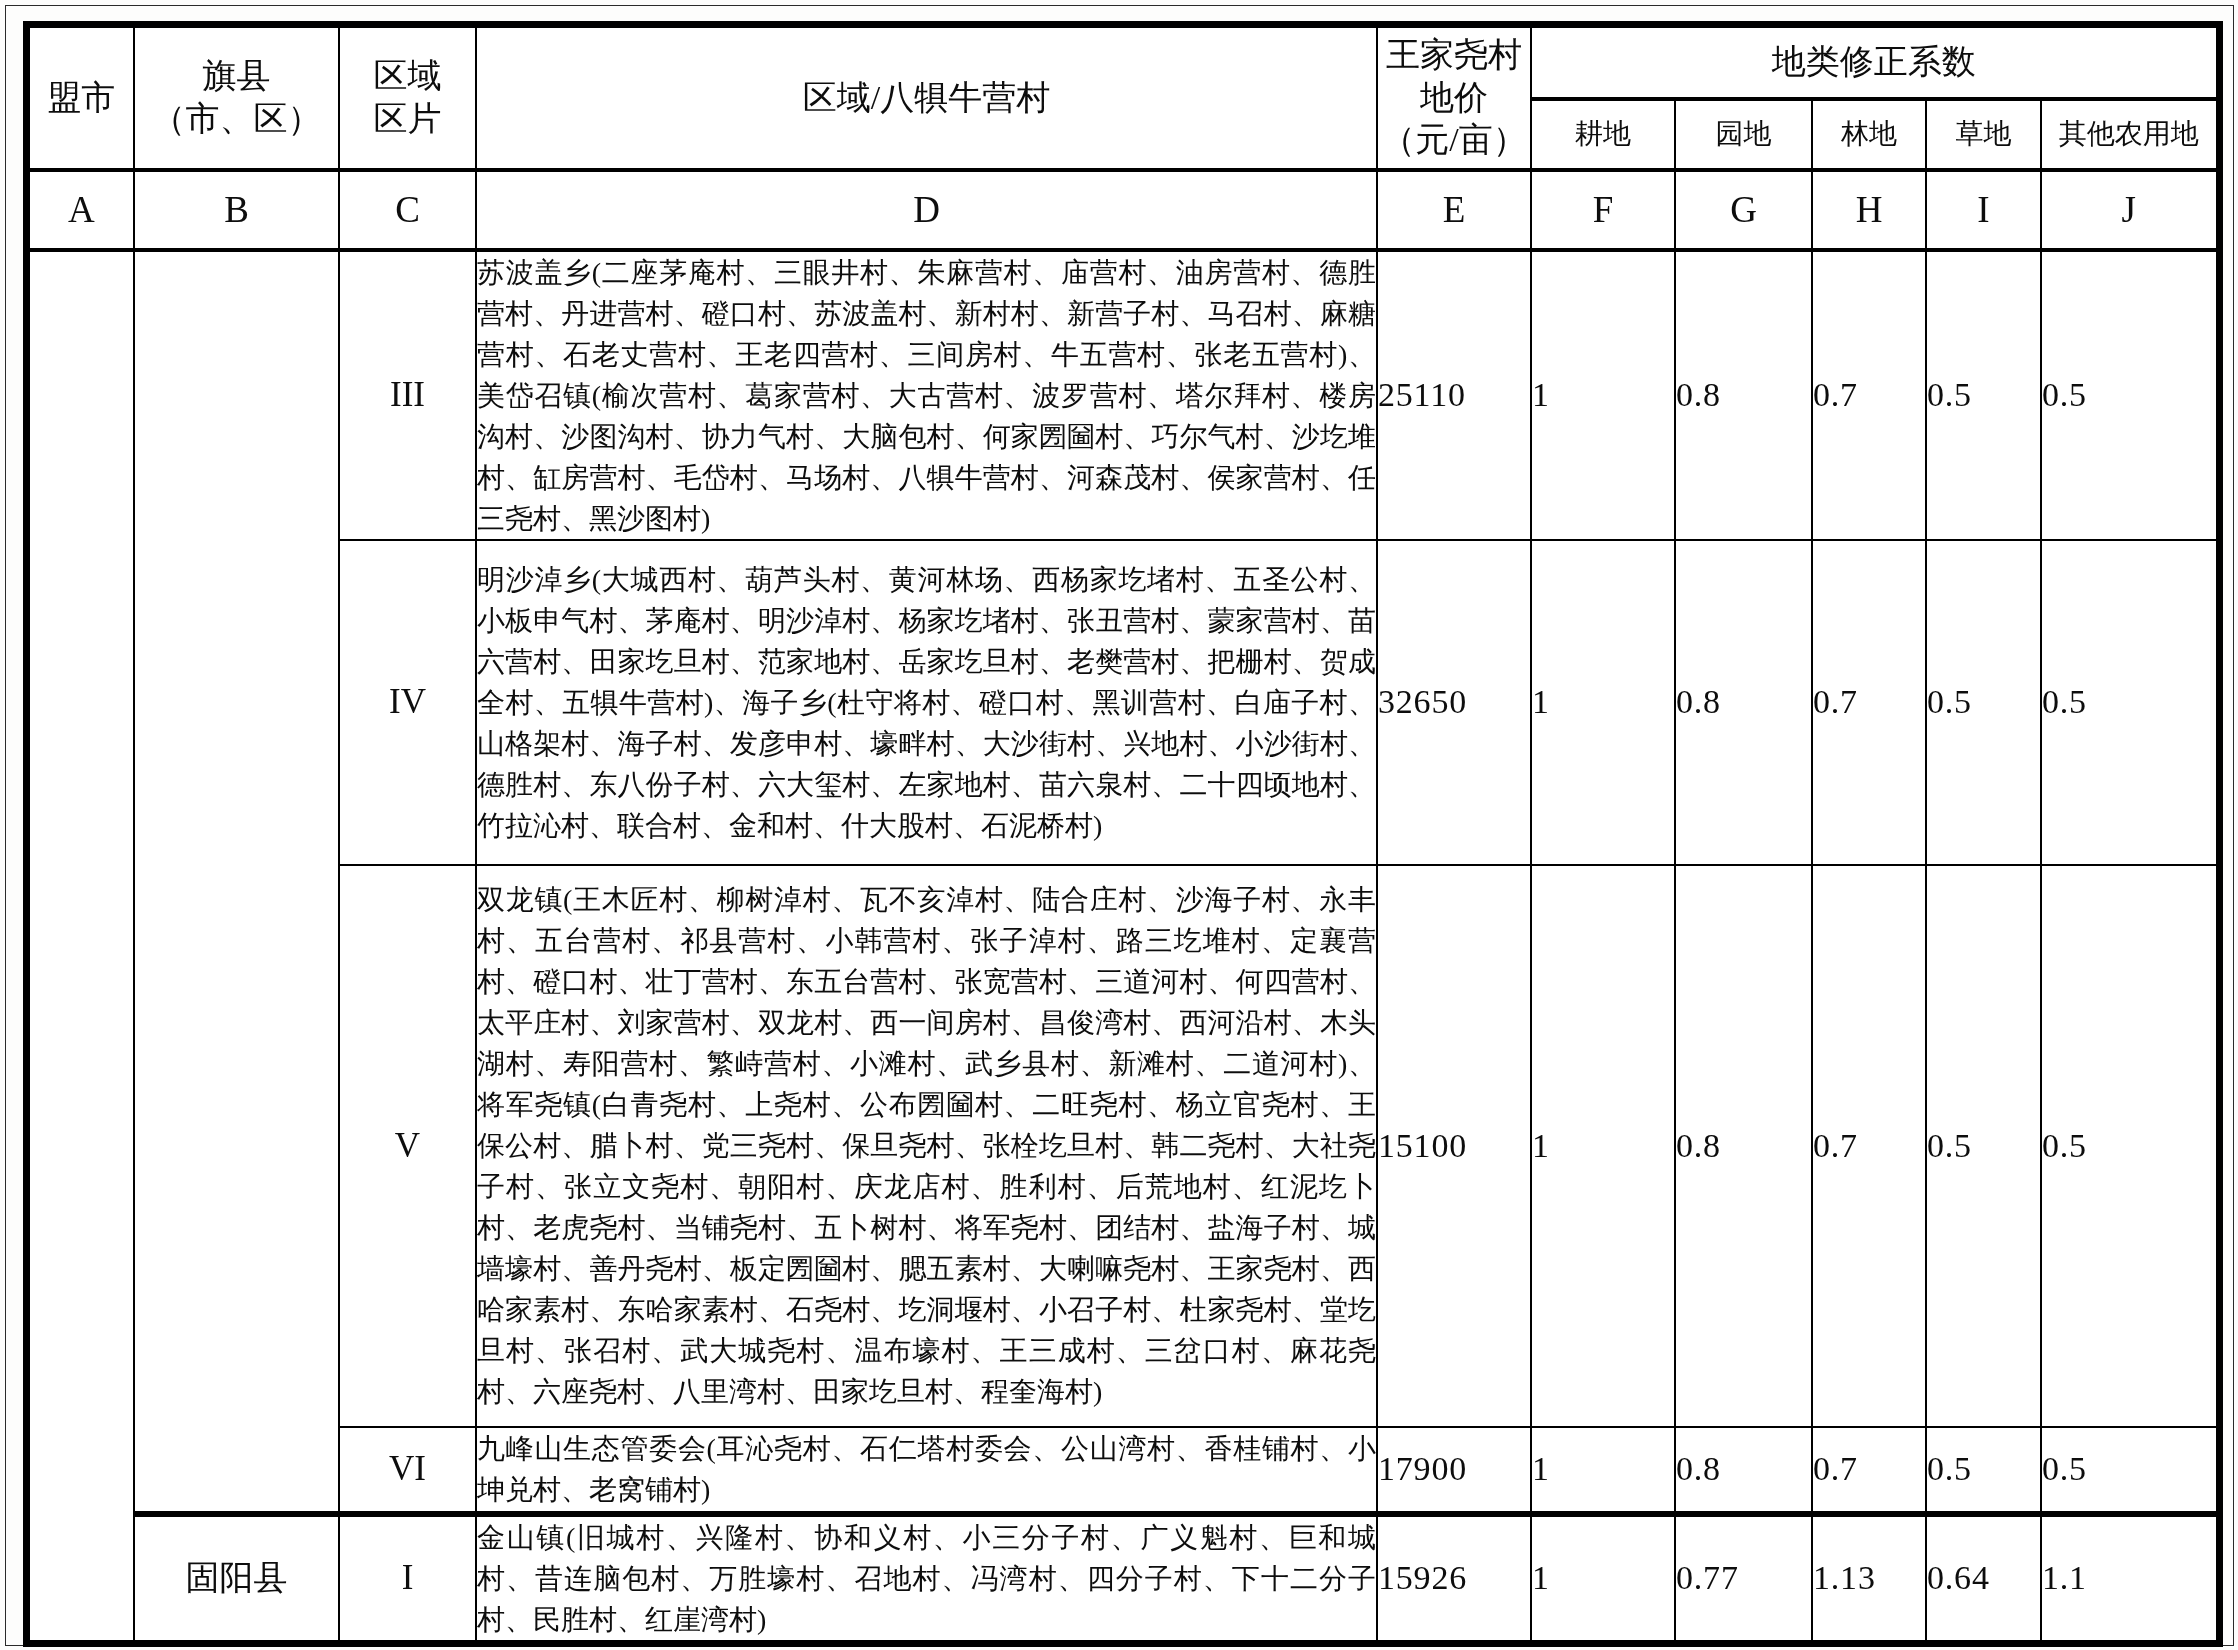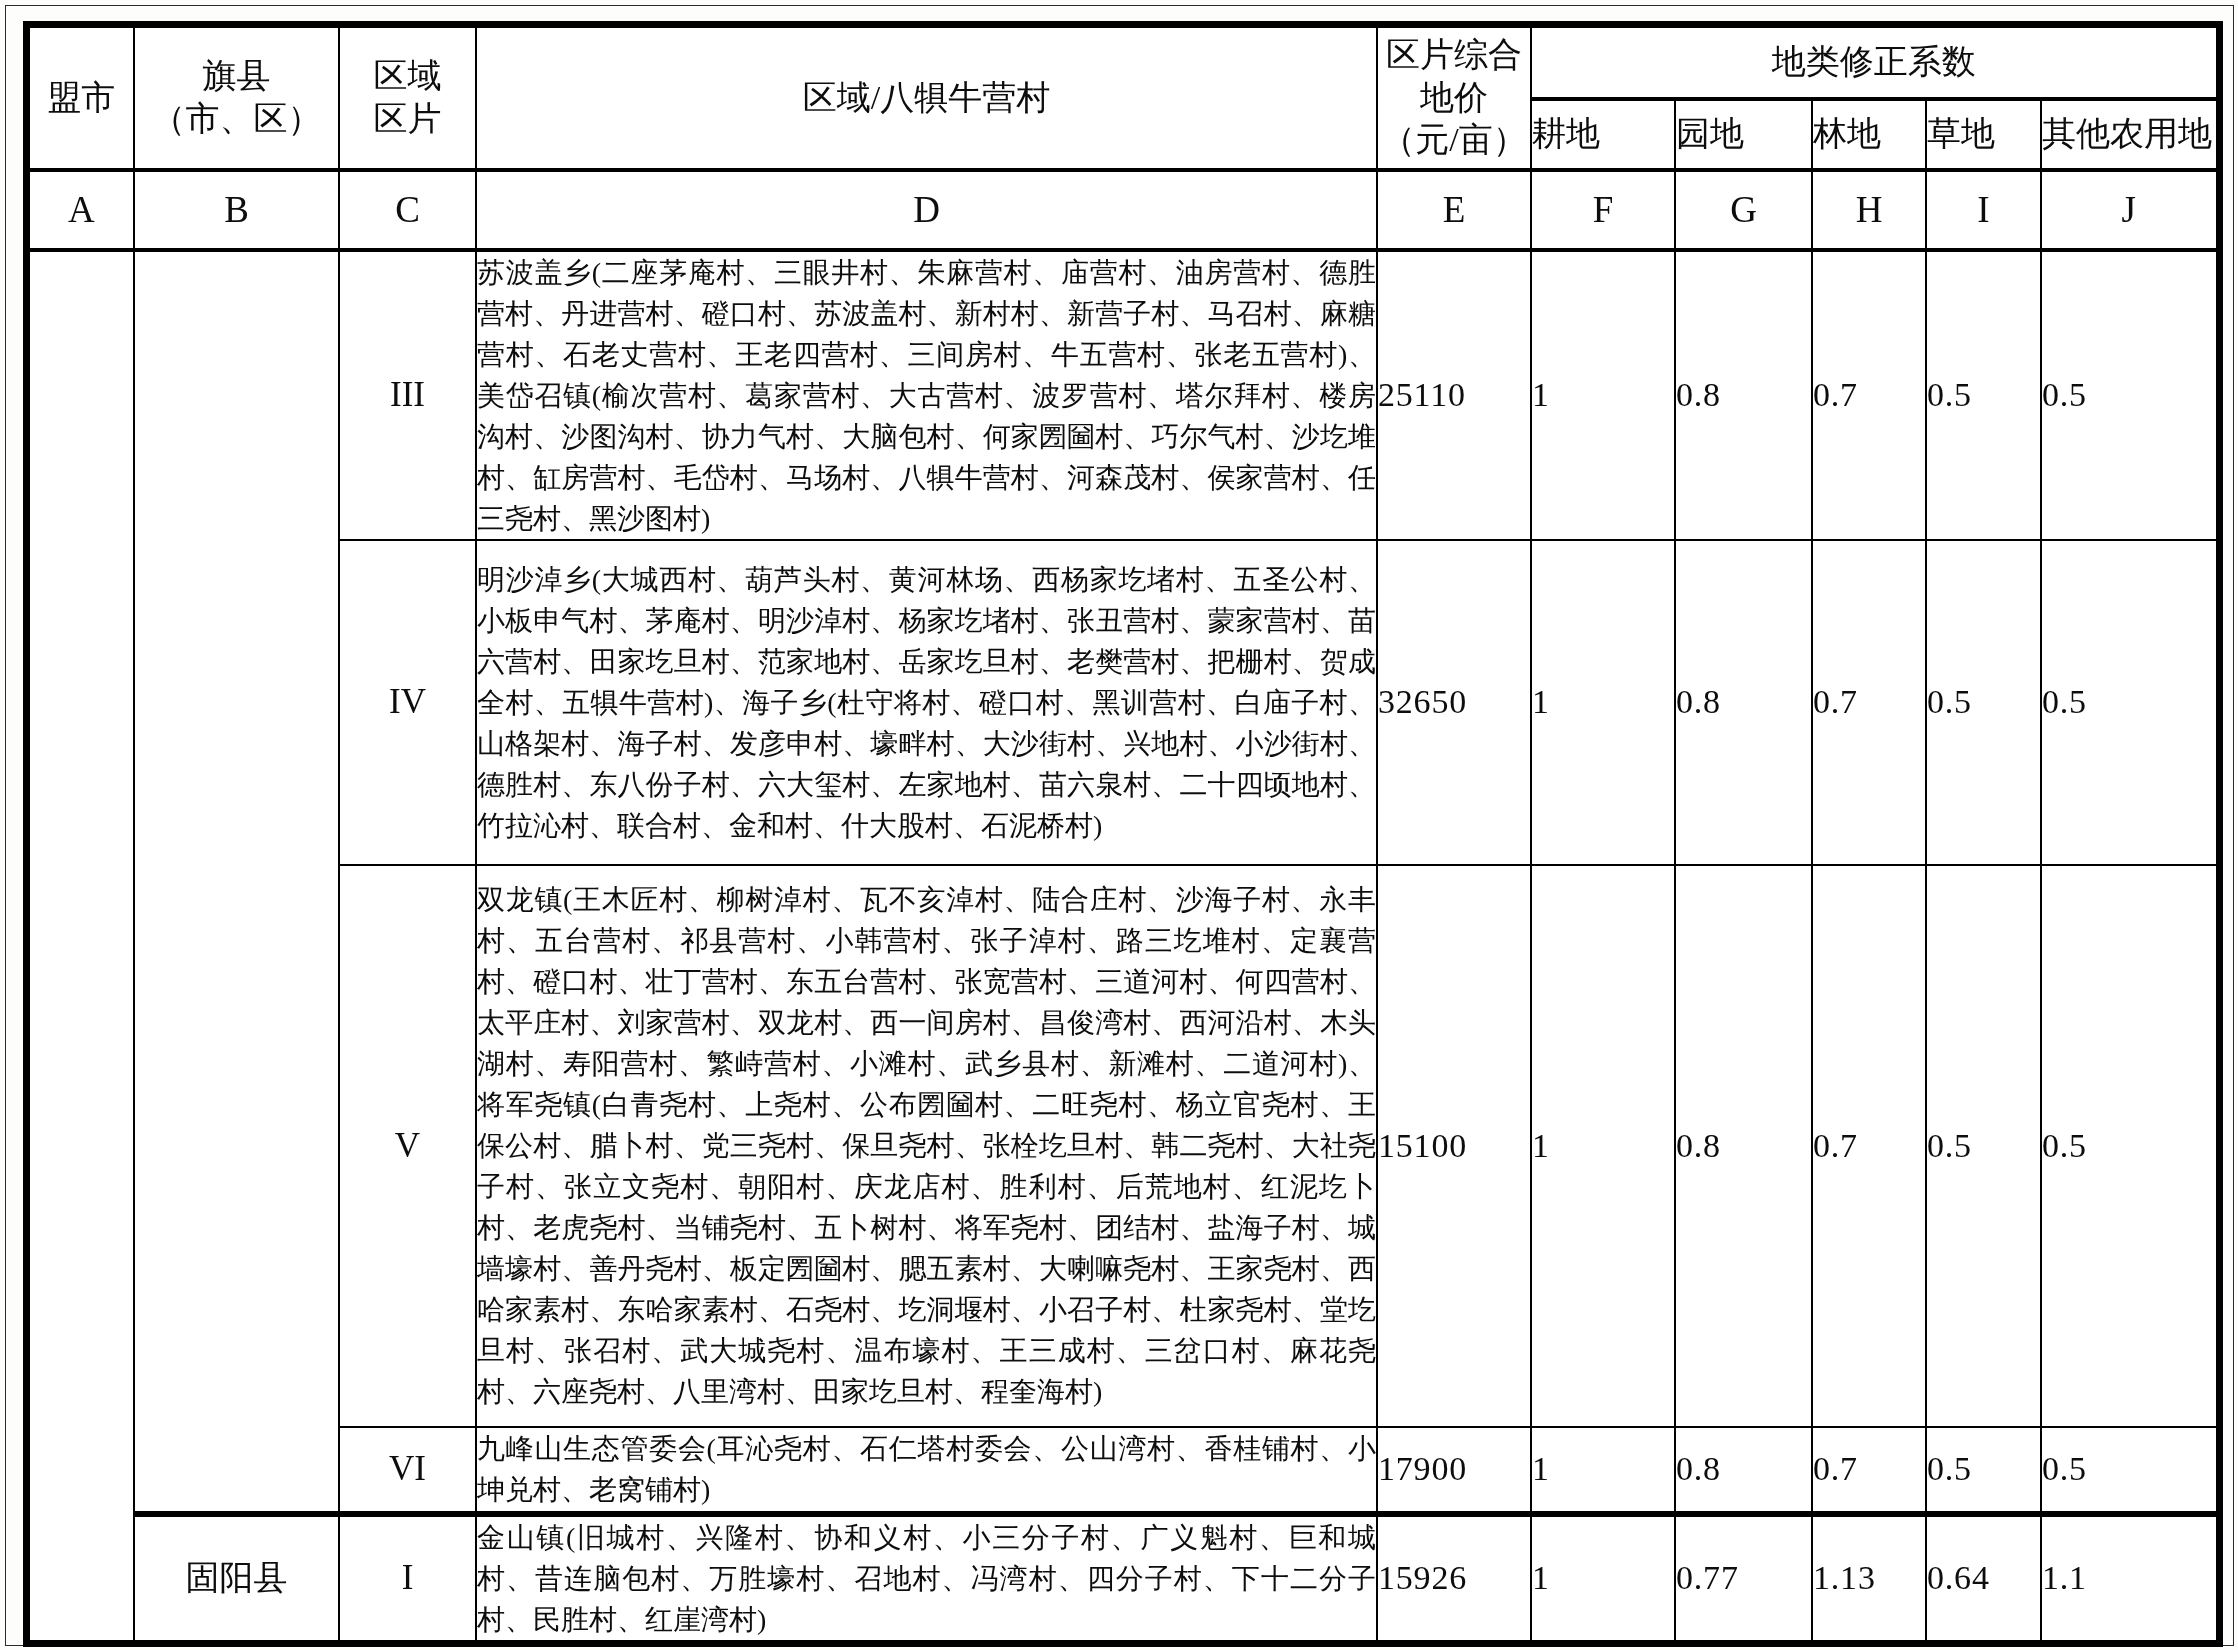--- a/index.html
+++ b/index.html
@@ -1,21 +1,21 @@
 <!DOCTYPE html>
 <html style="font-size:13px"><head>
 <meta charset="utf-8">
 <style>
   html,body{margin:0;padding:0;background:#f7f7f5;}
   .page{position:relative;width:2239px;height:1651px;background:#fdfdfc;font-family:"Liberation Serif","DejaVu Serif",serif;color:#0d0d0d;}
   .frame{position:absolute;inset:4.8px;border:1.6px solid #2a2a2a;}
   table.t{position:absolute;left:22.5px;top:21px;width:2192px;border-collapse:collapse;table-layout:fixed;border:7.2px solid #000;background:#fff;}
   table.t td,table.t th{border:2.4px solid #000;padding:0;vertical-align:middle;font-weight:normal;overflow:hidden;}
   .hd{font-weight:bold;font-size:34px;text-align:center;white-space:pre-line;line-height:1.25;}
-  .subhd{font-weight:bold;font-size:34px;text-align:left;}
+  .subhd{font-weight:bold;font-size:28px;text-align:center;}
   .coefhd{border-bottom:4.8px solid #000 !important;}
   tr.letters td{border-top:4.8px solid #000;border-bottom:4.8px solid #000;font-size:37px;text-align:center;font-weight:normal;}
   .zone{font-size:35px;text-align:center;}
   .desc{font-size:28px;line-height:41px;text-align:justify;text-justify:inter-ideograph;padding:3.2px 6.4px 3.2px 8px;vertical-align:middle;}
   .num{font-size:34px;letter-spacing:0.8px;}
   .county{font-size:34px;text-align:center;}
   tr.row-last td{border-top:6.4px solid #000;}
   td.acell{border-bottom:2.4px solid #000;}
 </style>
 </head>
@@ -39,21 +39,21 @@
     </colgroup>
 
     <tbody>
         <tr style="height:74px">
       <th class="hd" rowspan="2">盟市</th>
       <th class="hd" rowspan="2">旗县
 （市、区）</th>
       <th class="hd" rowspan="2">区域
 区片</th>
       <th class="hd" rowspan="2">区域/八犋牛营村</th>
-      <th class="hd" rowspan="2">区片综合
+      <th class="hd" rowspan="2">王家尧村
 地价
 （元/亩）</th>
       <th class="hd coefhd" colspan="5">地类修正系数</th>
     </tr>
     <tr style="height:71px">
       <th class="subhd">耕地</th>
       <th class="subhd">园地</th>
       <th class="subhd">林地</th>
       <th class="subhd">草地</th>
       <th class="subhd">其他农用地</th>

